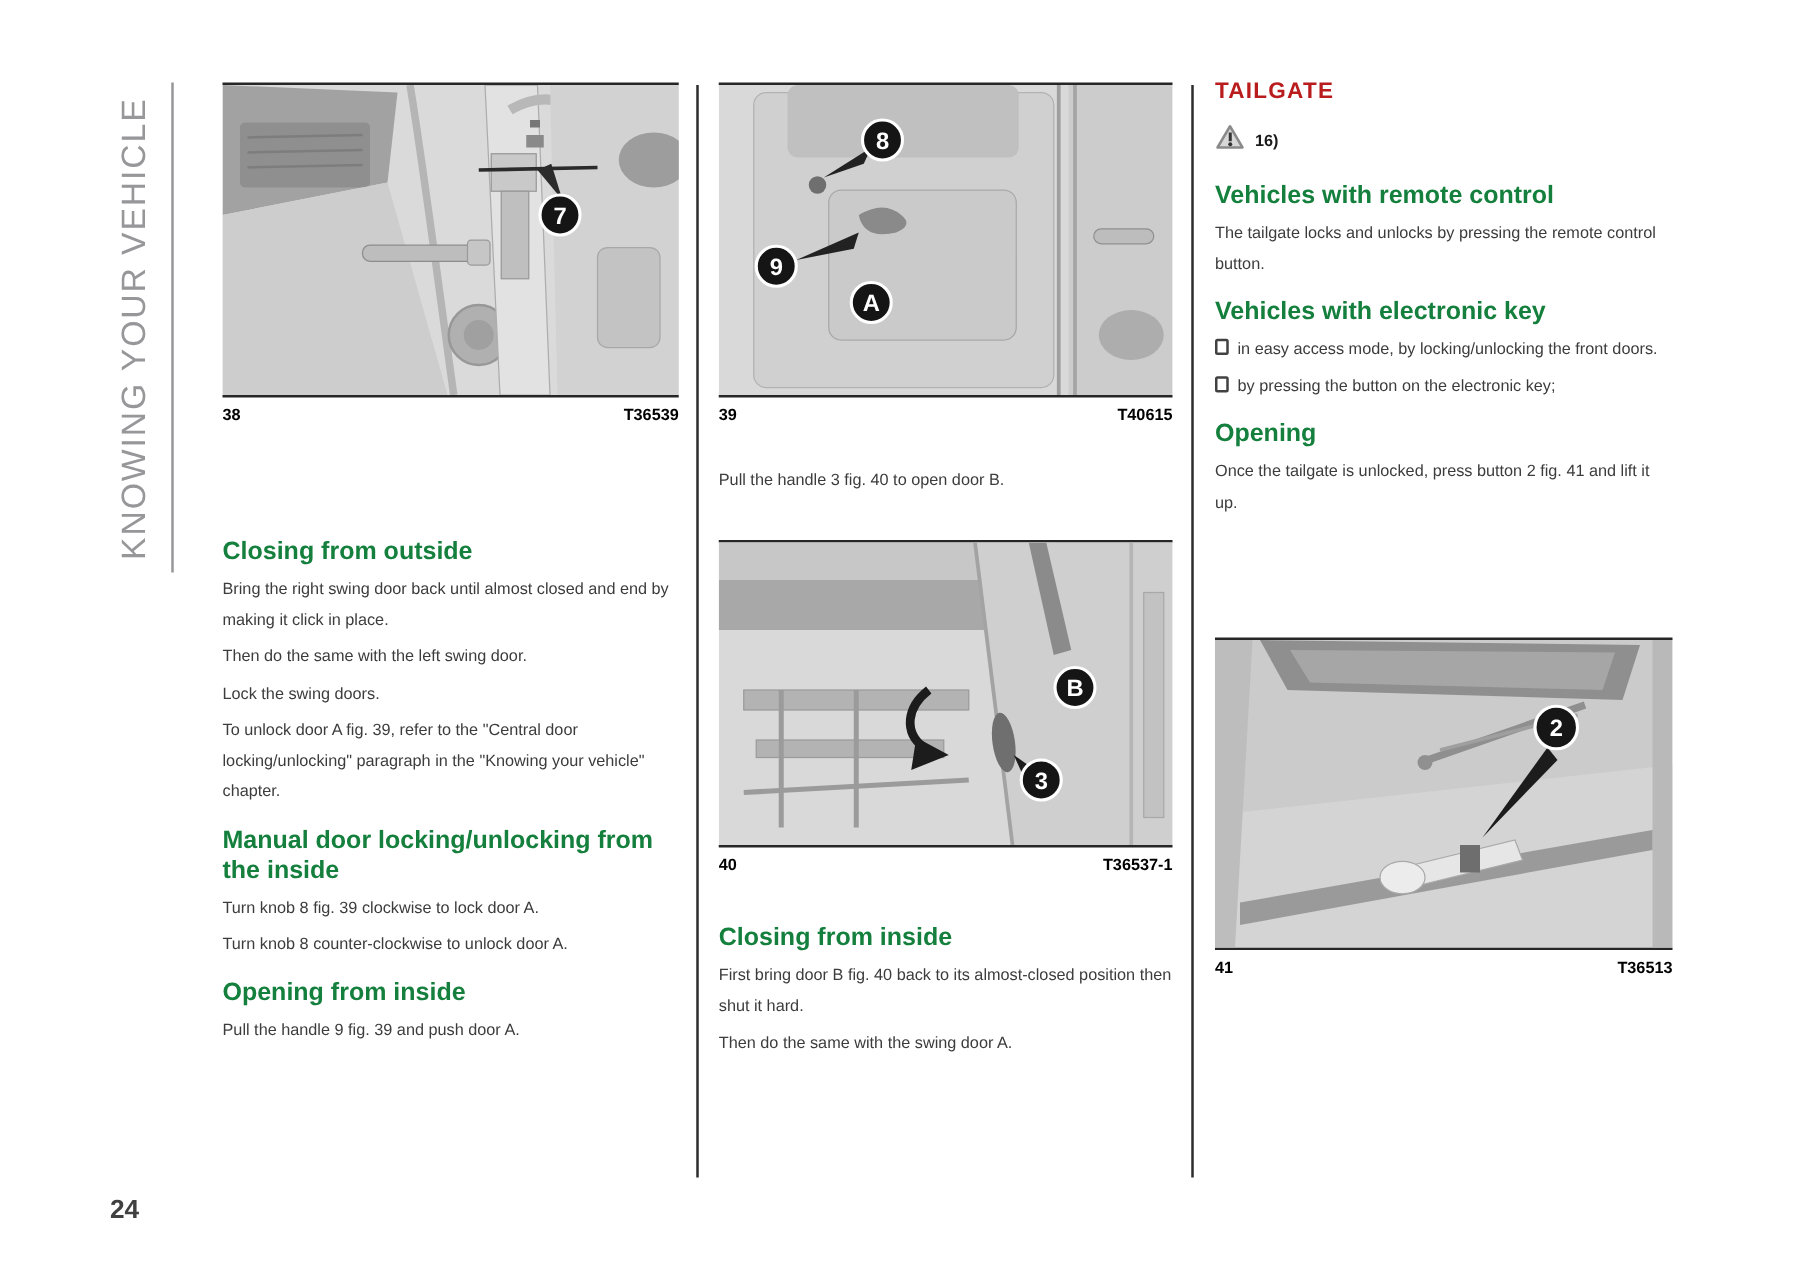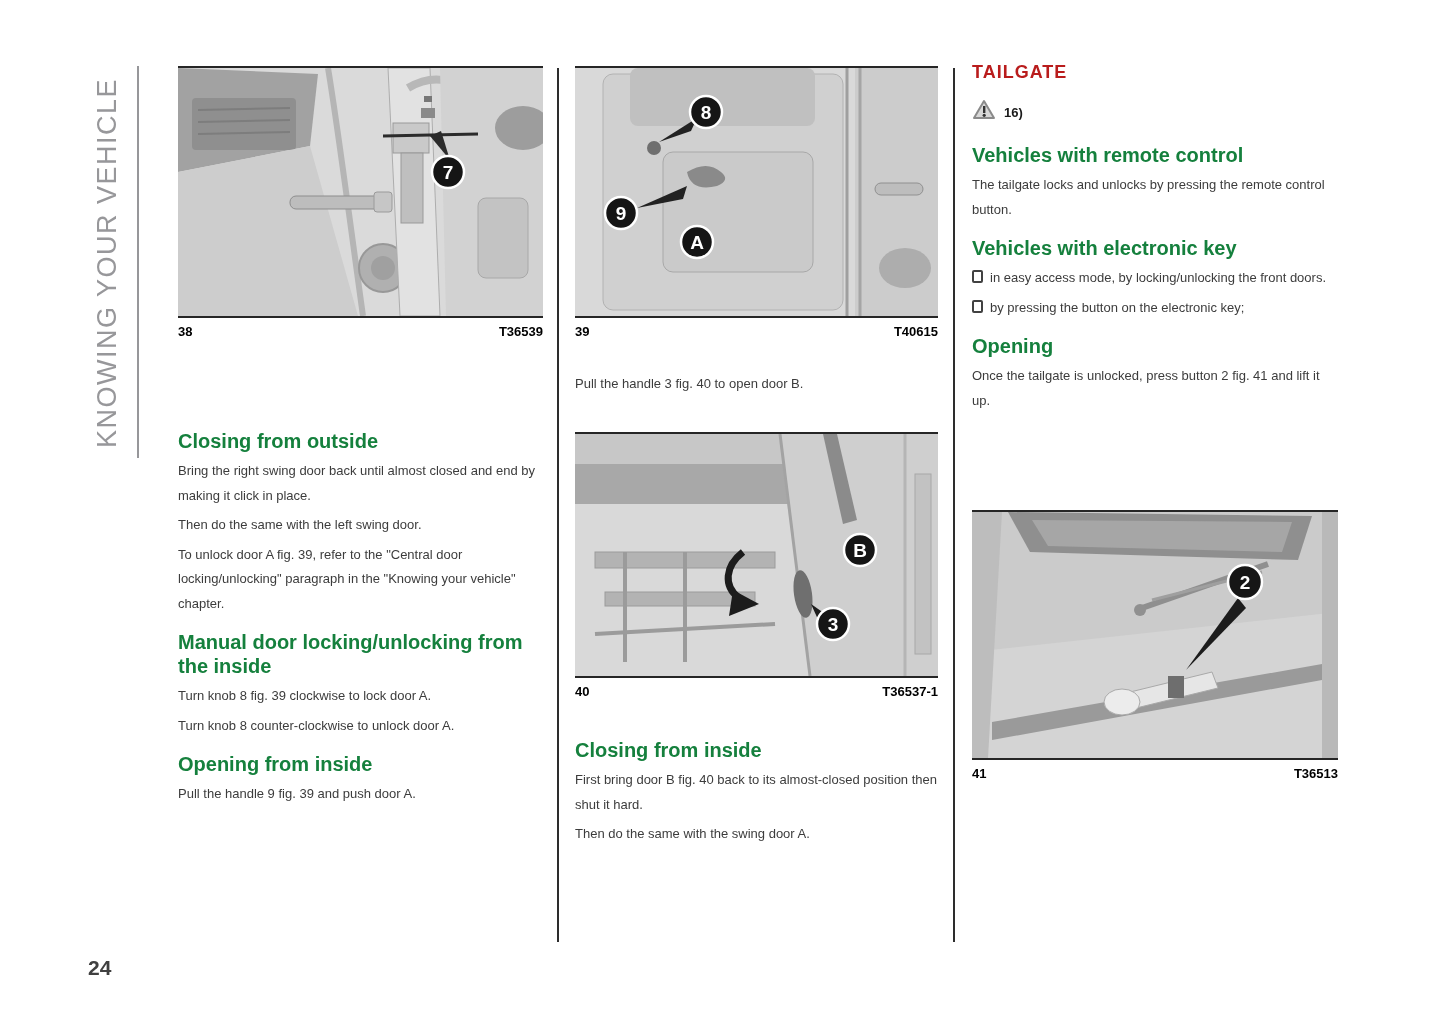--- a/index.html
+++ b/index.html
@@ -94,20 +94,21 @@
       <figcaption class="fig-caption">
         <span>38</span>
         <span>T36539</span>
       </figcaption>
     </figure>
 
     <div class="abs" style="top:322px;margin-top:41px;">
       <h3 class="first">Closing from outside</h3>
       <p>Bring the right swing door back until almost closed and end by making it click in place.</p>
       <p>Then do the same with the left swing door.</p>
+      <p>Lock the swing doors.</p>
       <p>To unlock door A fig. 39, refer to the "Central door locking/unlocking" paragraph in the "Knowing your vehicle" chapter.</p>
       <h3>Manual door locking/unlocking from the inside</h3>
       <p>Turn knob 8 fig. 39 clockwise to lock door A.</p>
       <p>Turn knob 8 counter-clockwise to unlock door A.</p>
       <h3>Opening from inside</h3>
       <p>Pull the handle 9 fig. 39 and push door A.</p>
     </div>
   </section>
 
   <section class="col col2">

